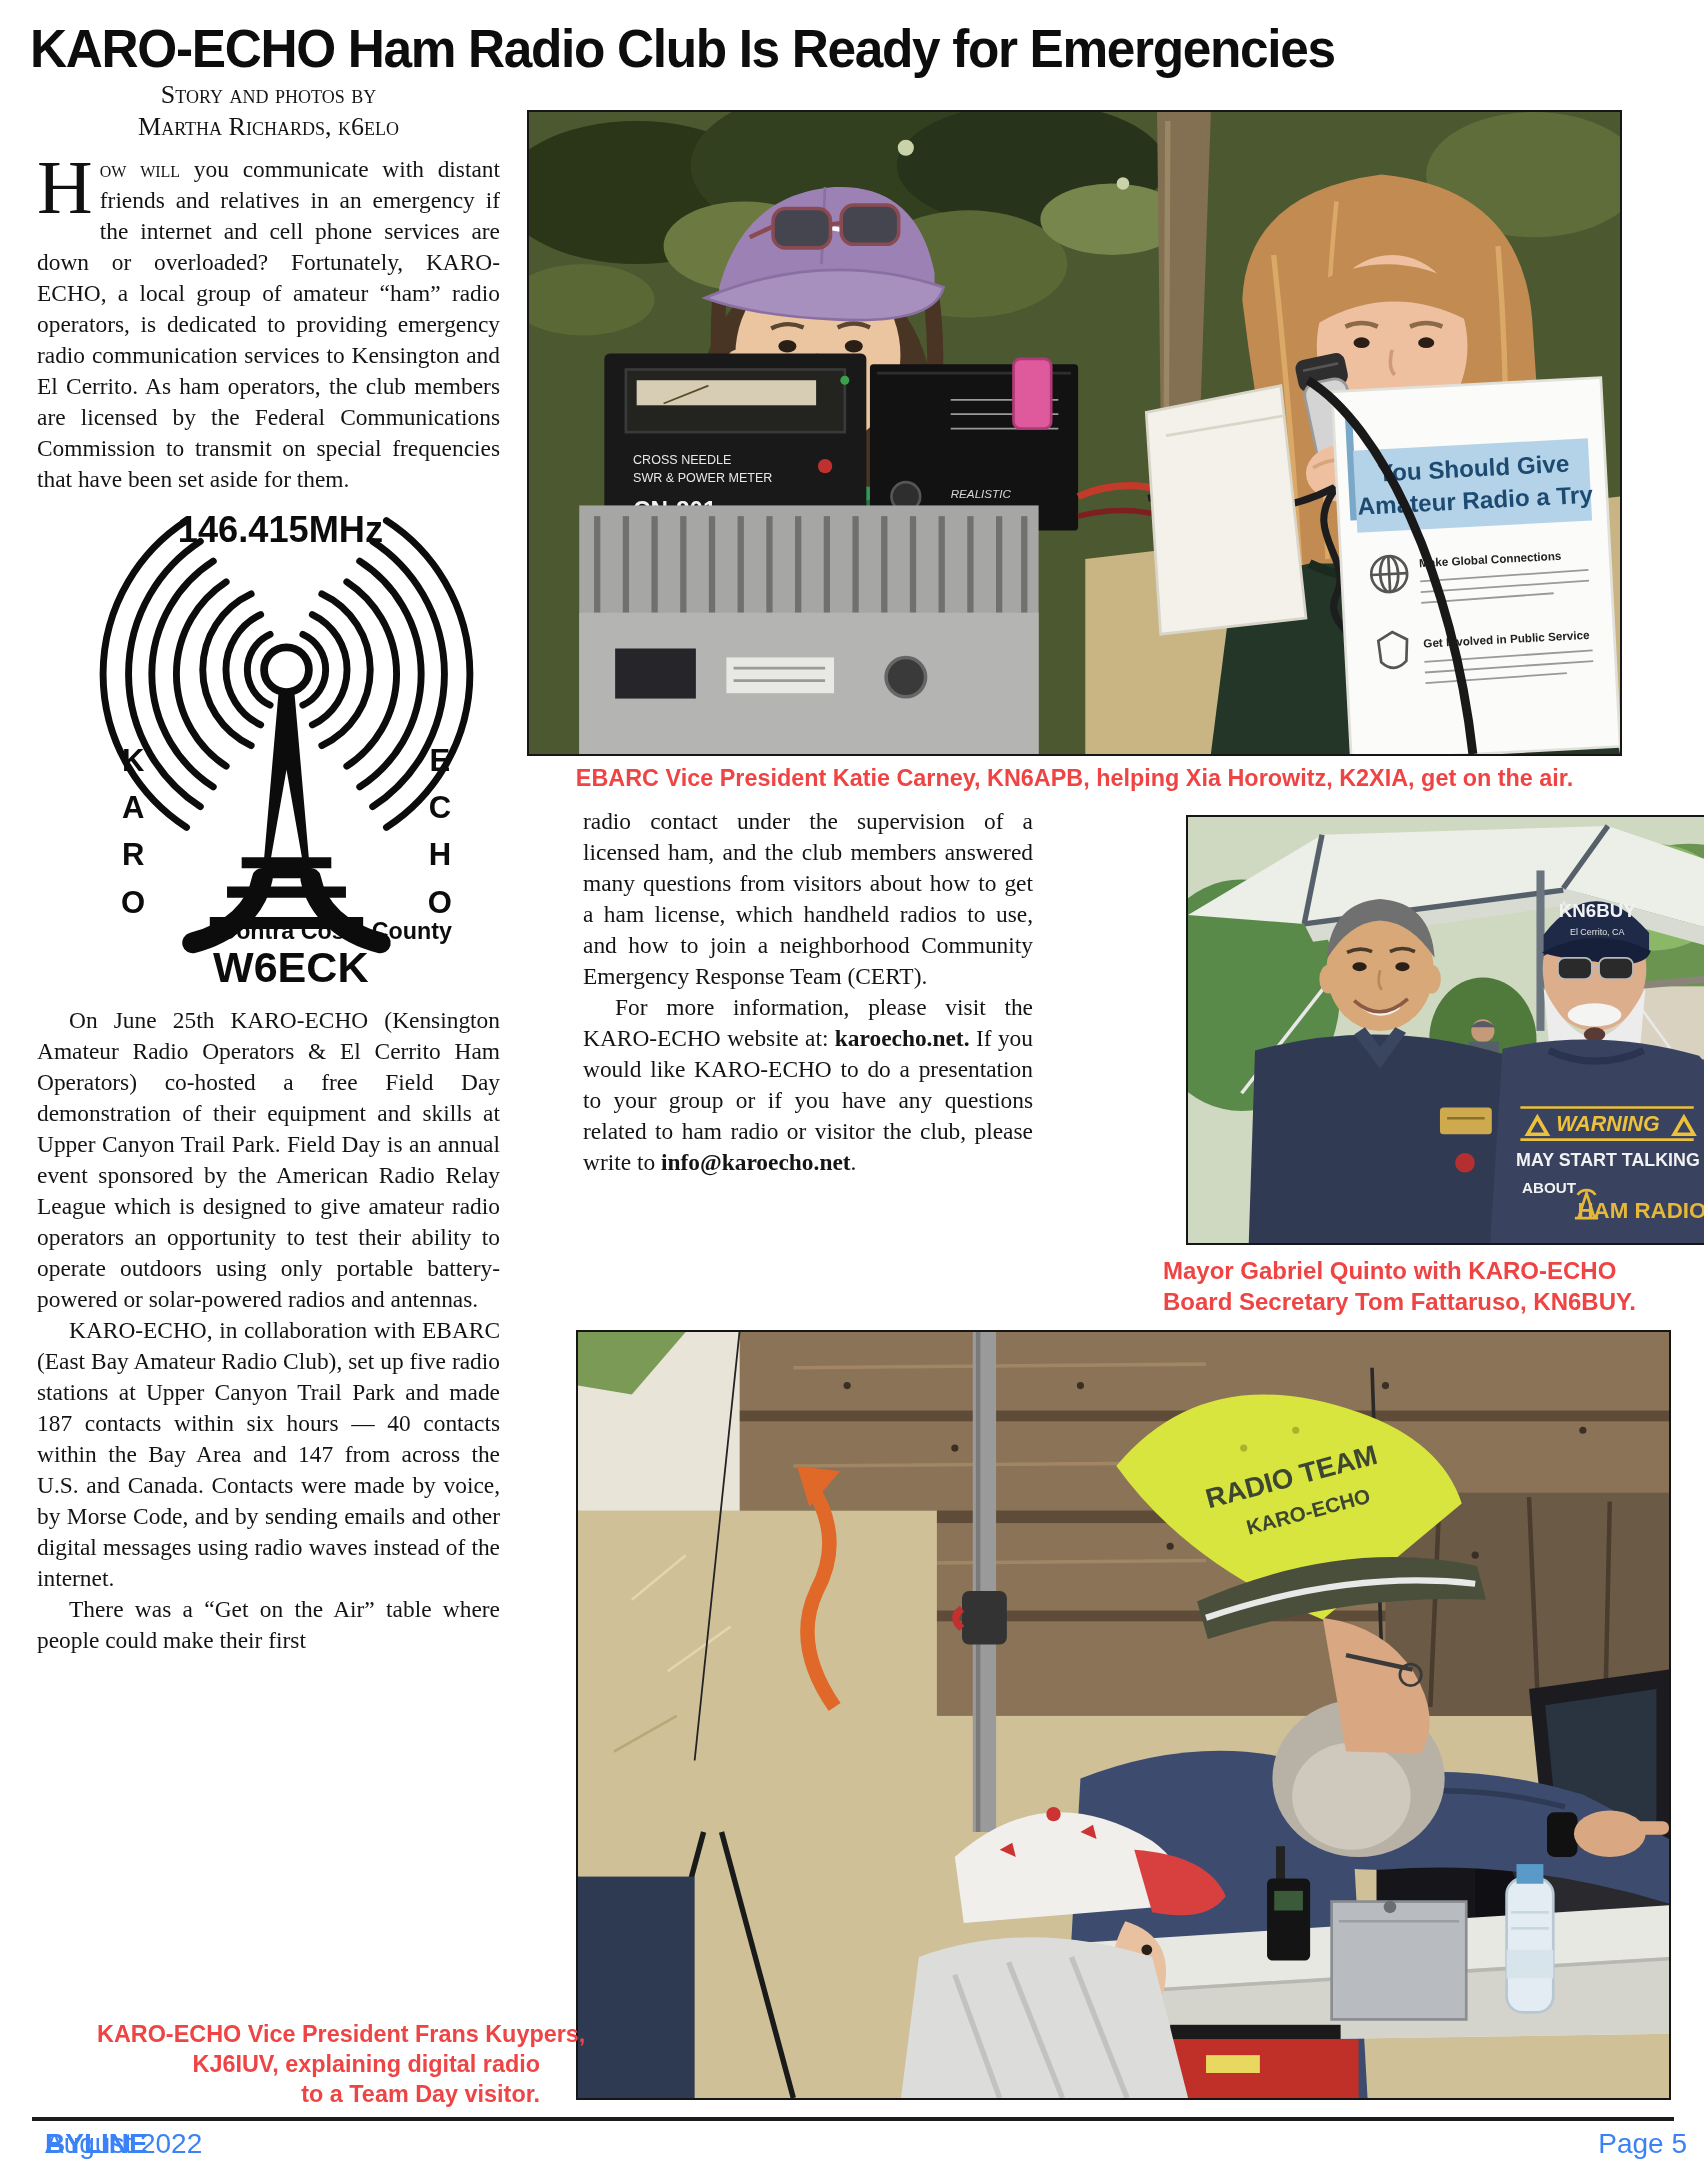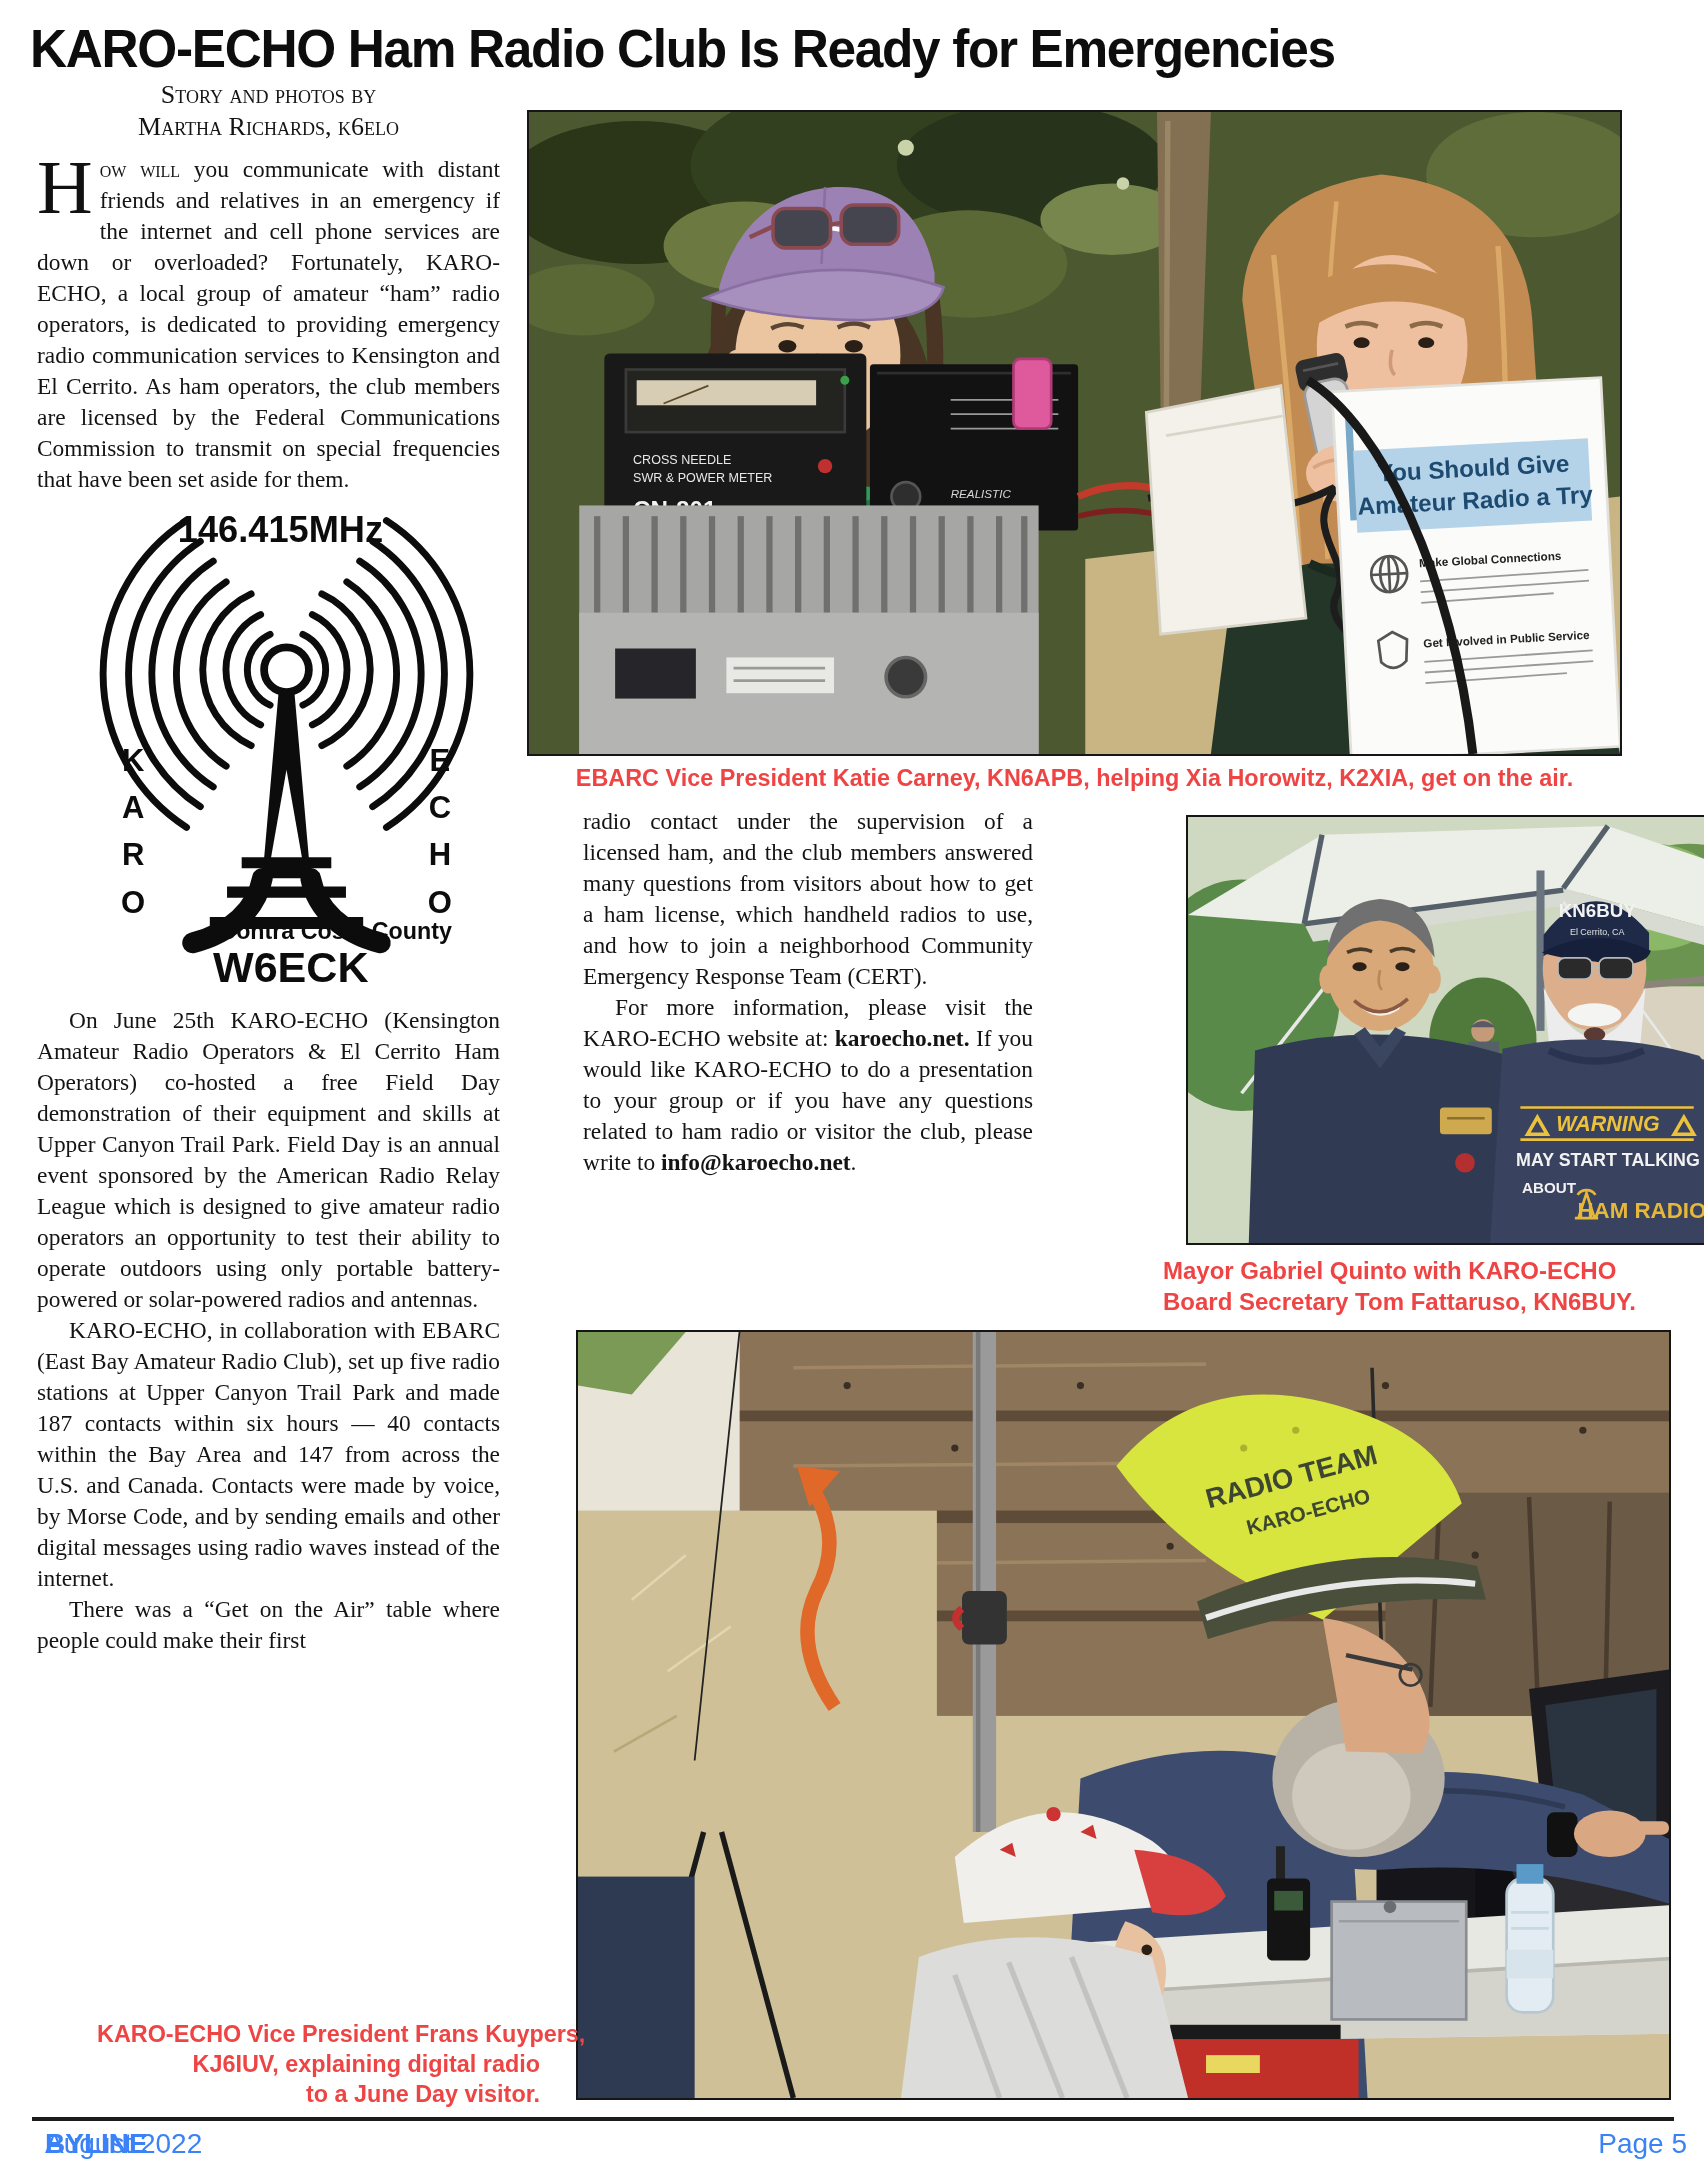--- a/index.html
+++ b/index.html
@@ -471,21 +471,21 @@
         <line x1="420" y1="720" x2="470" y2="858" stroke="#c2c2c0" stroke-width="6"></line>
         <line x1="480" y1="706" x2="540" y2="858" stroke="#c2c2c0" stroke-width="6"></line>
         <line x1="550" y1="700" x2="612" y2="858" stroke="#c2c2c0" stroke-width="6"></line>
       </g>
     </svg>
   </div>
 
   <div class="caption cap-bottom">
     <span>KARO-ECHO Vice President Frans Kuypers,</span>
     <span>KJ6IUV, explaining digital radio</span>
-    <span>to a June Day visitor.</span>
+    <span>to a Team Day visitor.</span>
   </div>
 
   <div class="footer-rule"></div>
   <div class="footer">
     <span class="f-left">August 2022</span>
     <span class="f-center">BYLINE</span>
     <span class="f-right">Page 5</span>
   </div>
 
 </div>

